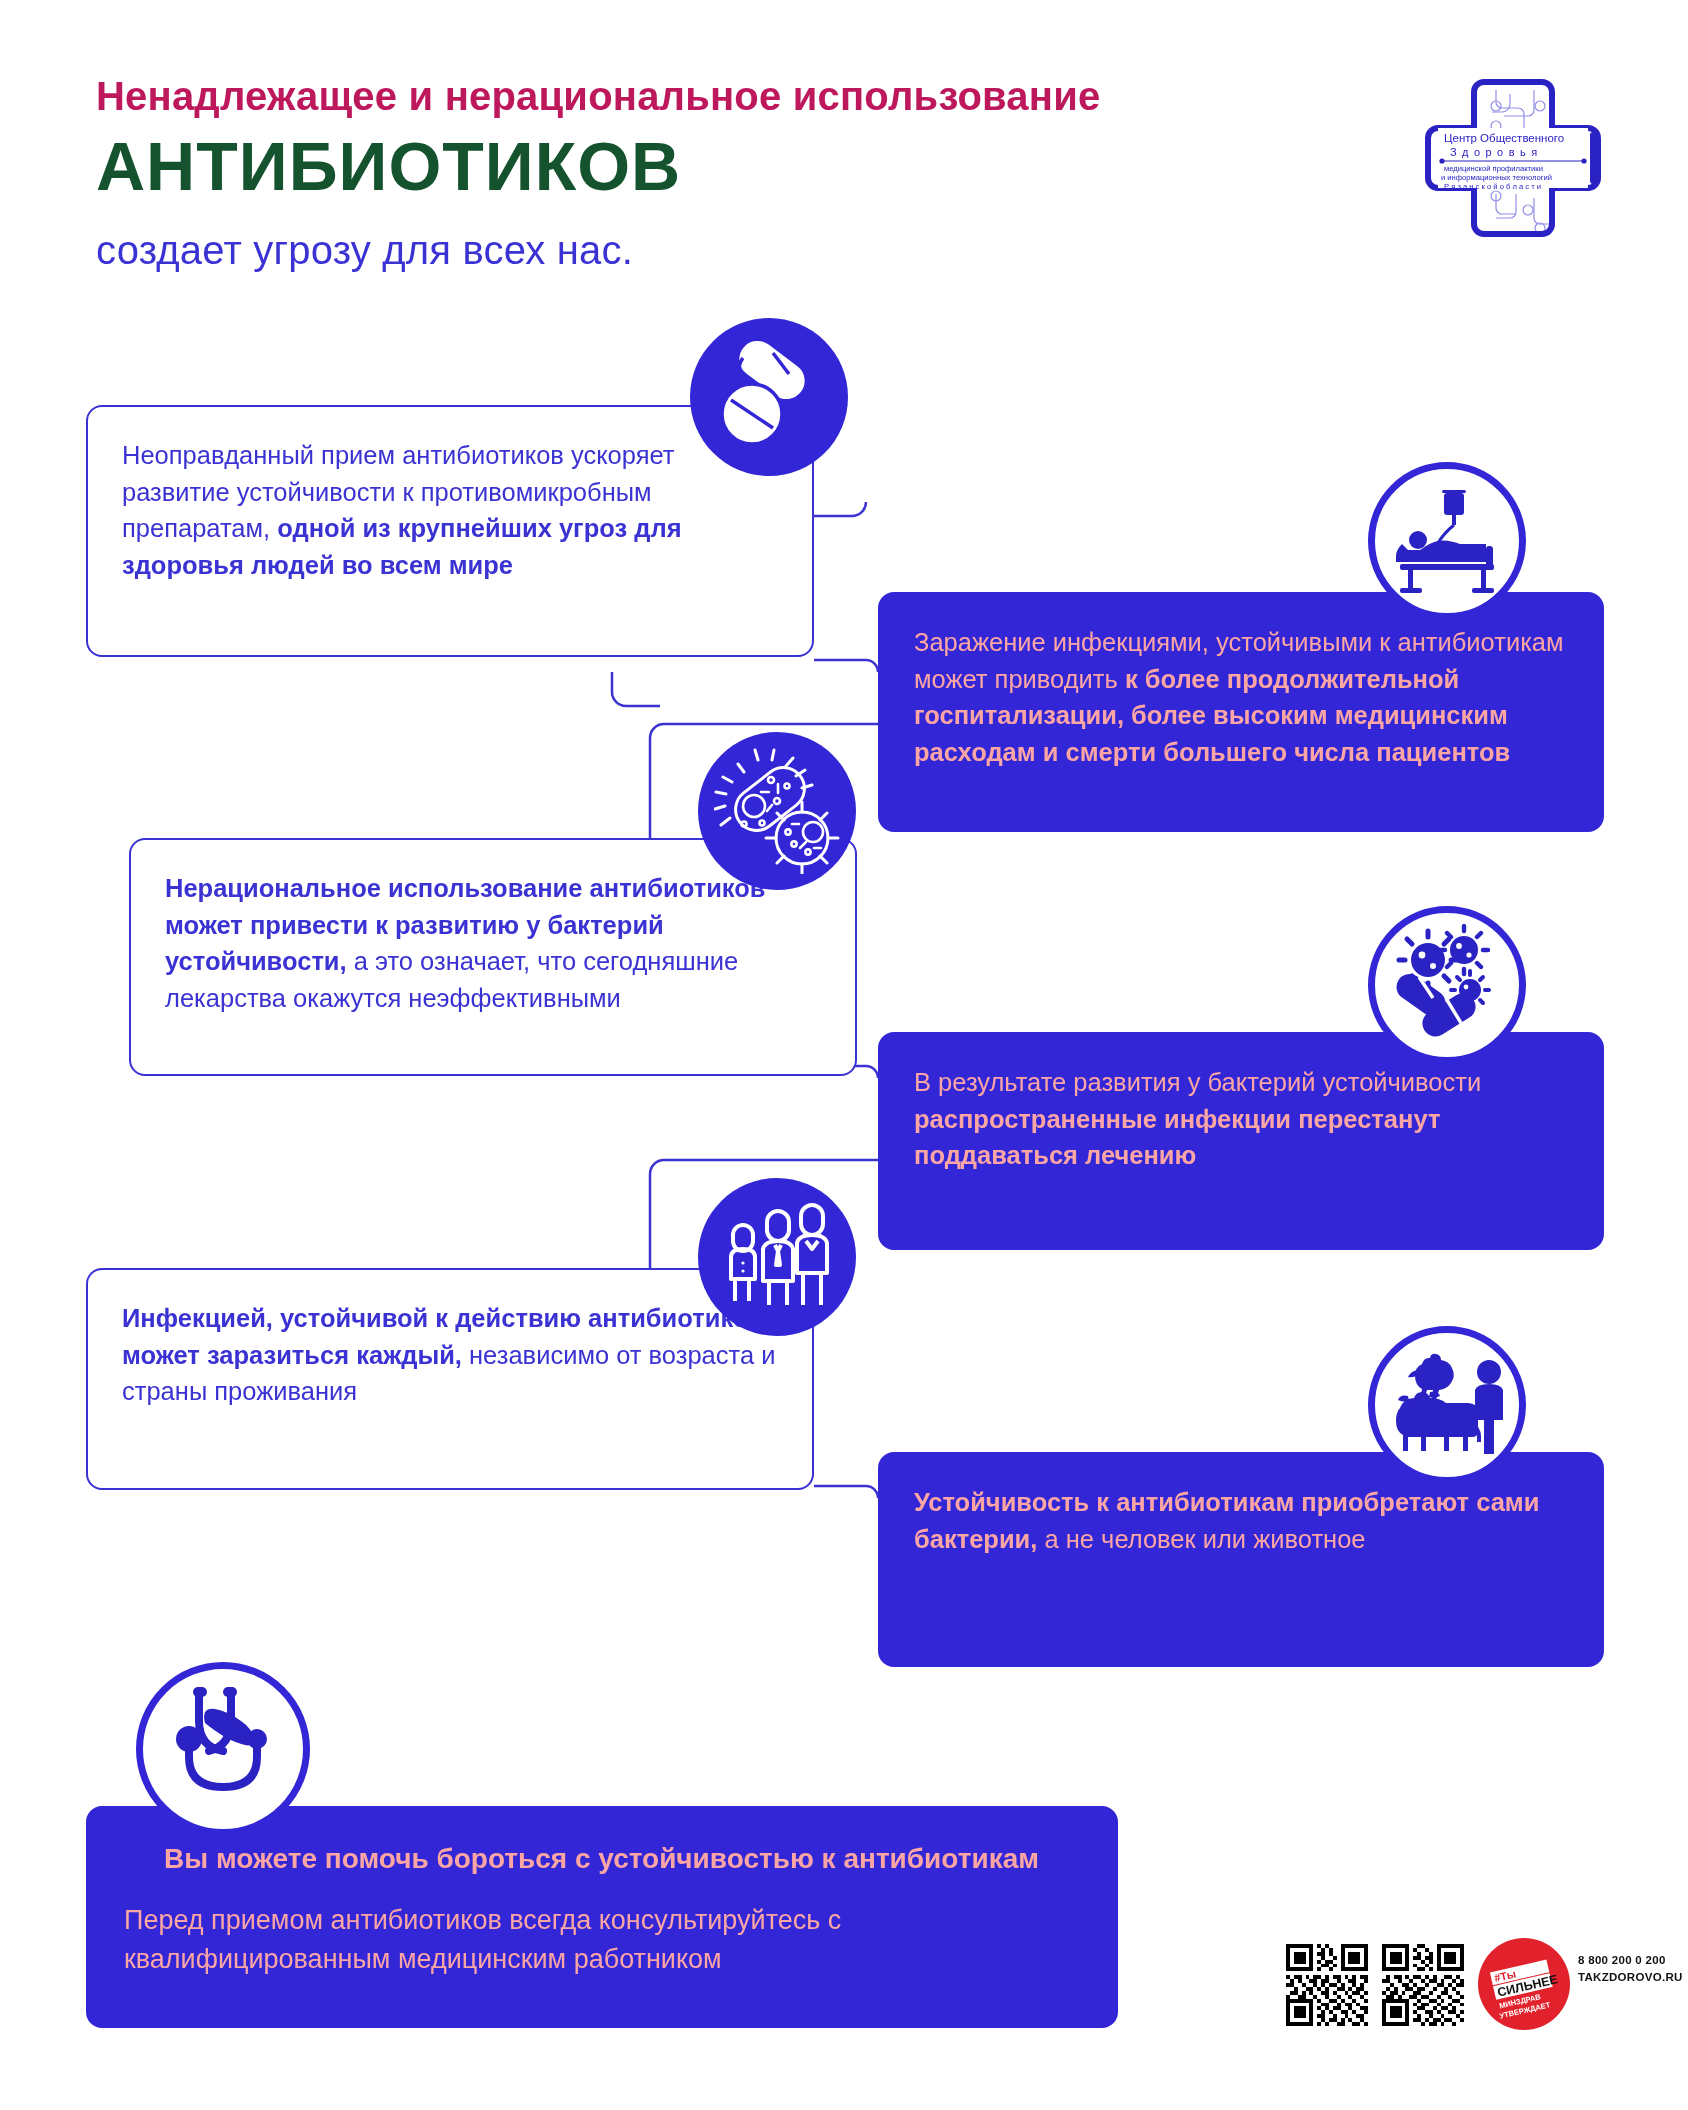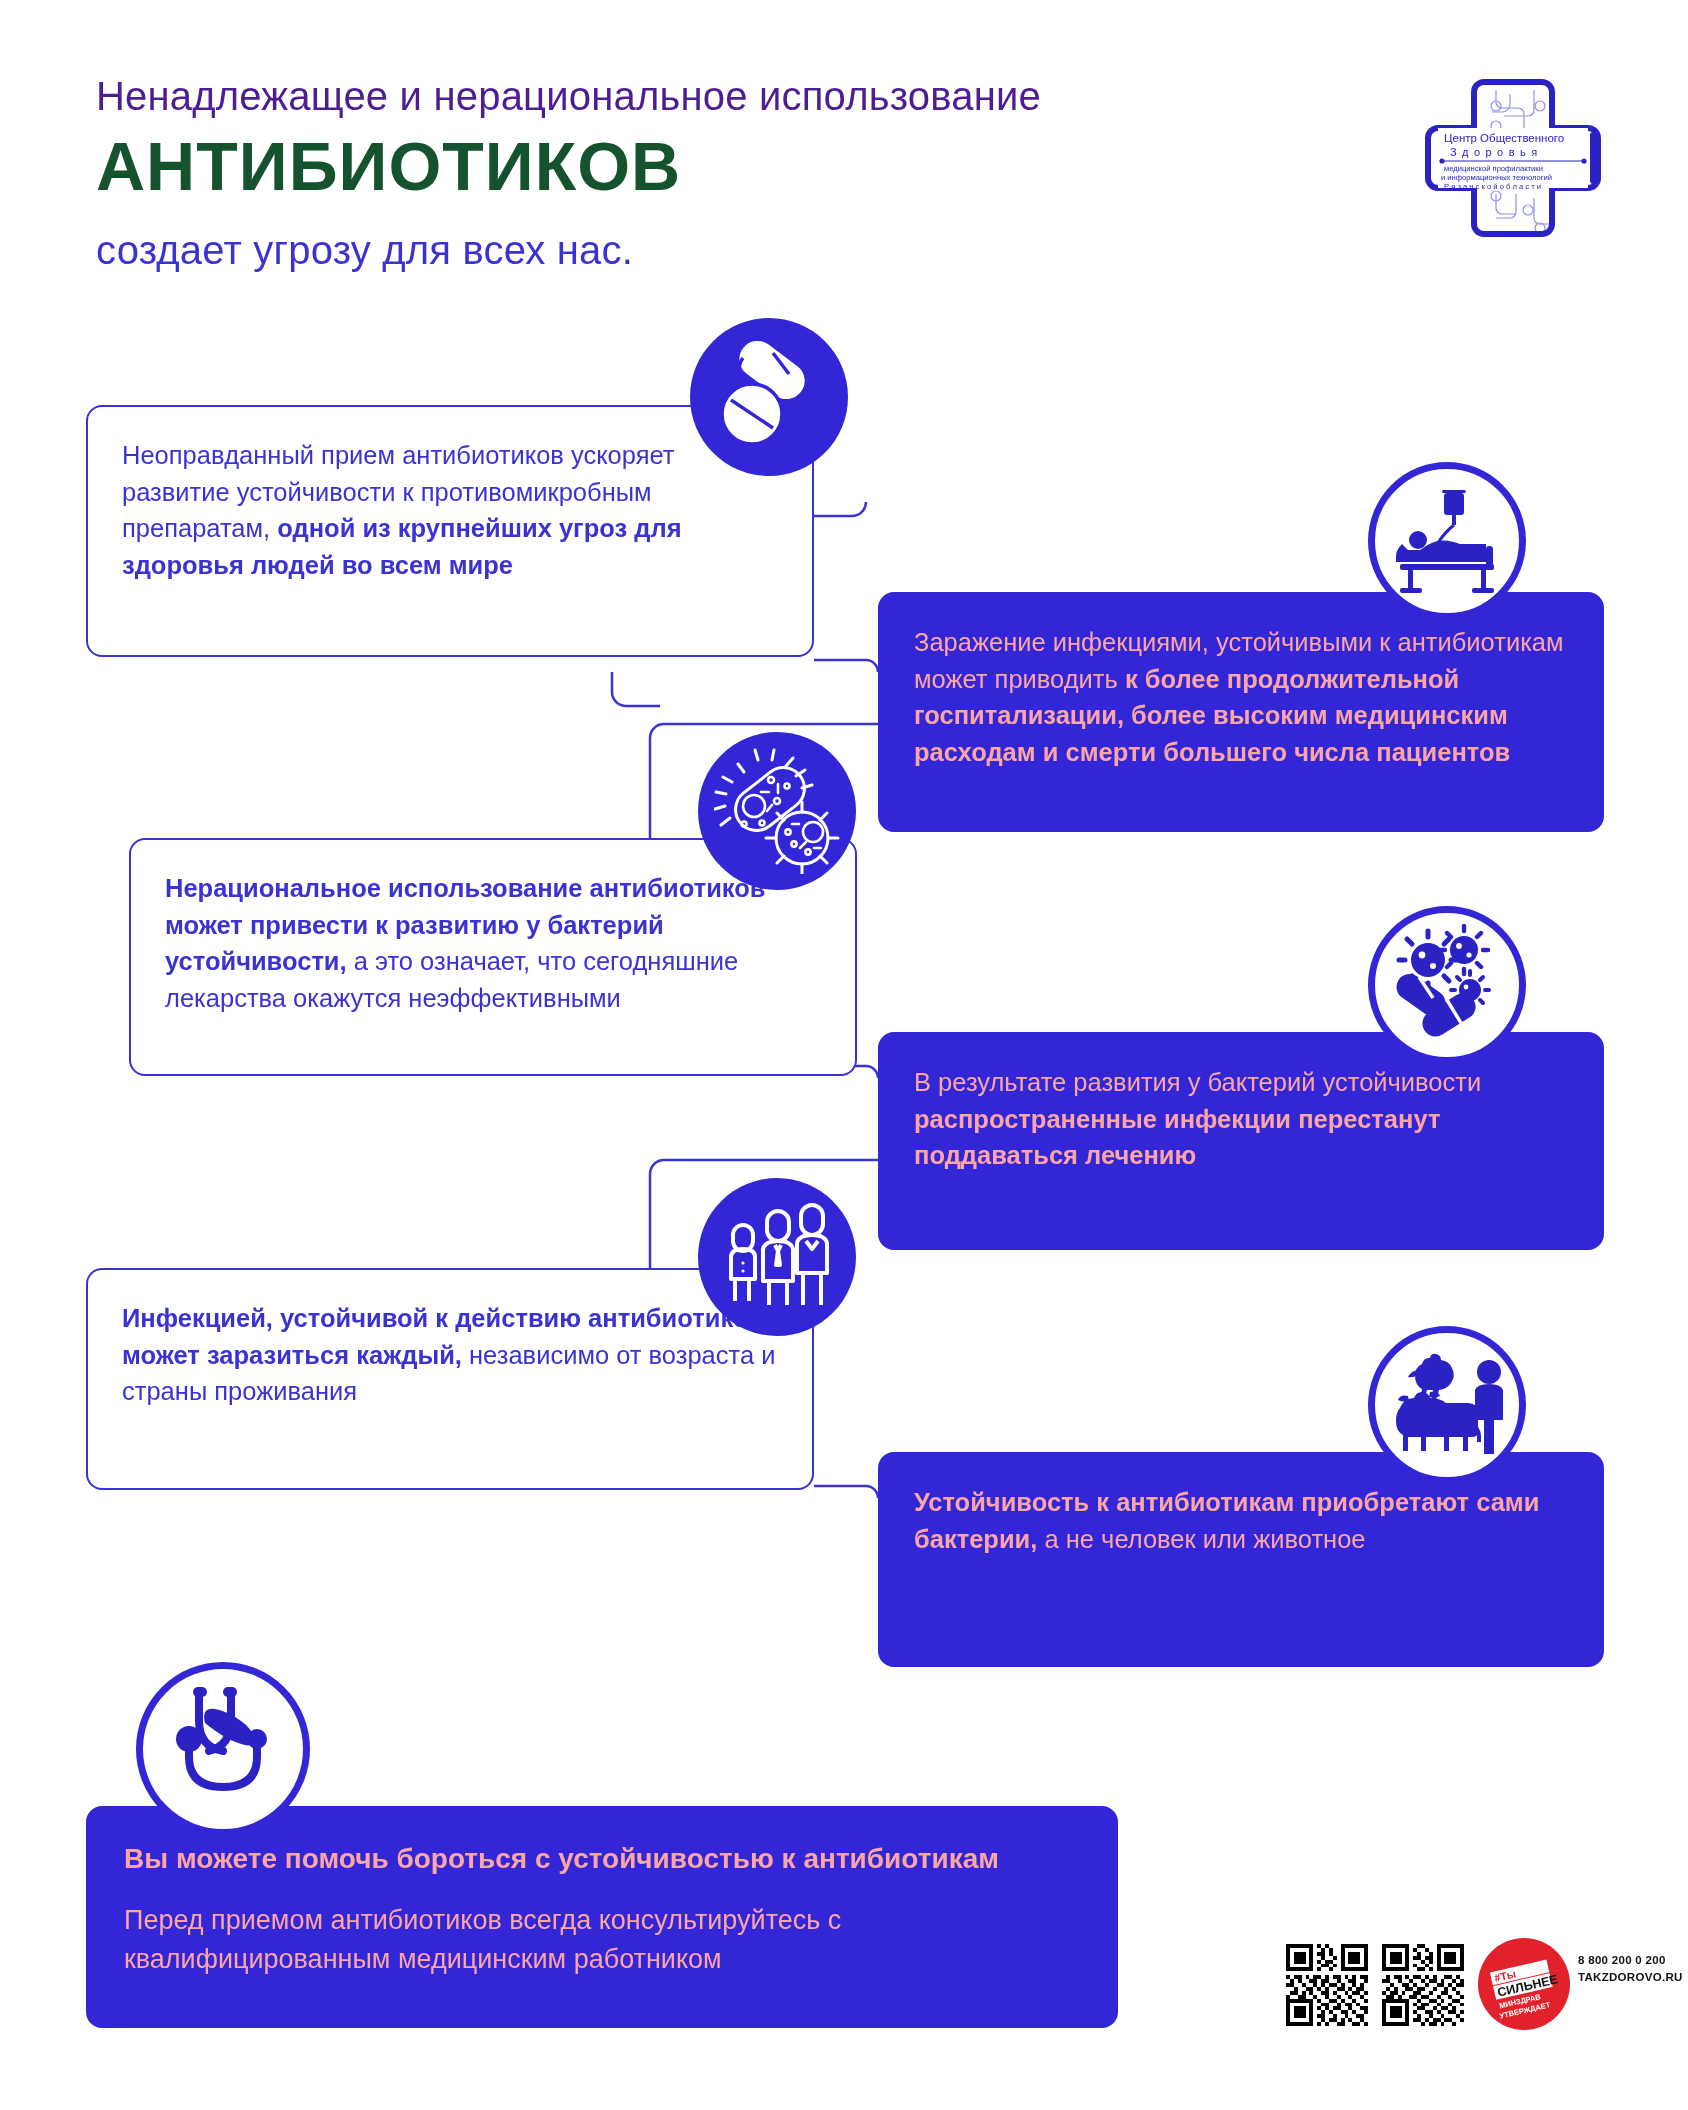--- a/index.html
+++ b/index.html
@@ -12,21 +12,21 @@
   }
   #poster {
     position: relative;
     width: 1688px; height: 2110px;
     background: #ffffff;
   }
 
   
   .hdr-line1 {
     position: absolute; left: 96px; top: 74px;
-    font-size: 40px; font-weight: 400; color: #4c1d95;
+    font-size: 40px; font-weight: 700; color: #be185d;
     letter-spacing: 0.2px; white-space: nowrap;
   }
   .hdr-title {
     position: absolute; left: 96px; top: 132px;
     font-size: 68px; font-weight: 700; color: #14532d;
     letter-spacing: 1px; white-space: nowrap; line-height: 1;
   }
   .hdr-line3 {
     position: absolute; left: 96px; top: 228px;
     font-size: 40px; font-weight: 400; color: #3b32d4;
@@ -65,21 +65,21 @@
   #card2 { left: 878px; top: 592px;  width: 726px;  height: 240px; }
   #card3 { left: 86px;  top: 838px;  width: 728px;  height: 238px; margin-left: 43px; }
   #card4 { left: 878px; top: 1032px; width: 726px;  height: 218px; }
   #card5 { left: 86px;  top: 1268px; width: 728px;  height: 222px; }
   #card6 { left: 878px; top: 1452px; width: 726px;  height: 215px; }
   #cardCTA {
     left: 86px; top: 1806px; width: 1032px; height: 222px;
     padding: 32px 36px;
   }
   #cardCTA .cta-title {
-    font-size: 28px; font-weight: 700; line-height: 1.38; margin-bottom: 22px;
+    font-size: 28px; font-weight: 700; line-height: 1.38; margin-bottom: 22px; margin-left: 40px;
   }
   #cardCTA .cta-body { font-size: 27px; font-weight: 400; line-height: 1.45; }
 
   
   .badge {
     position: absolute;
     border-radius: 50%;
     display: flex; align-items: center; justify-content: center;
   }
   .badge.filled { background: #3326d6; }

